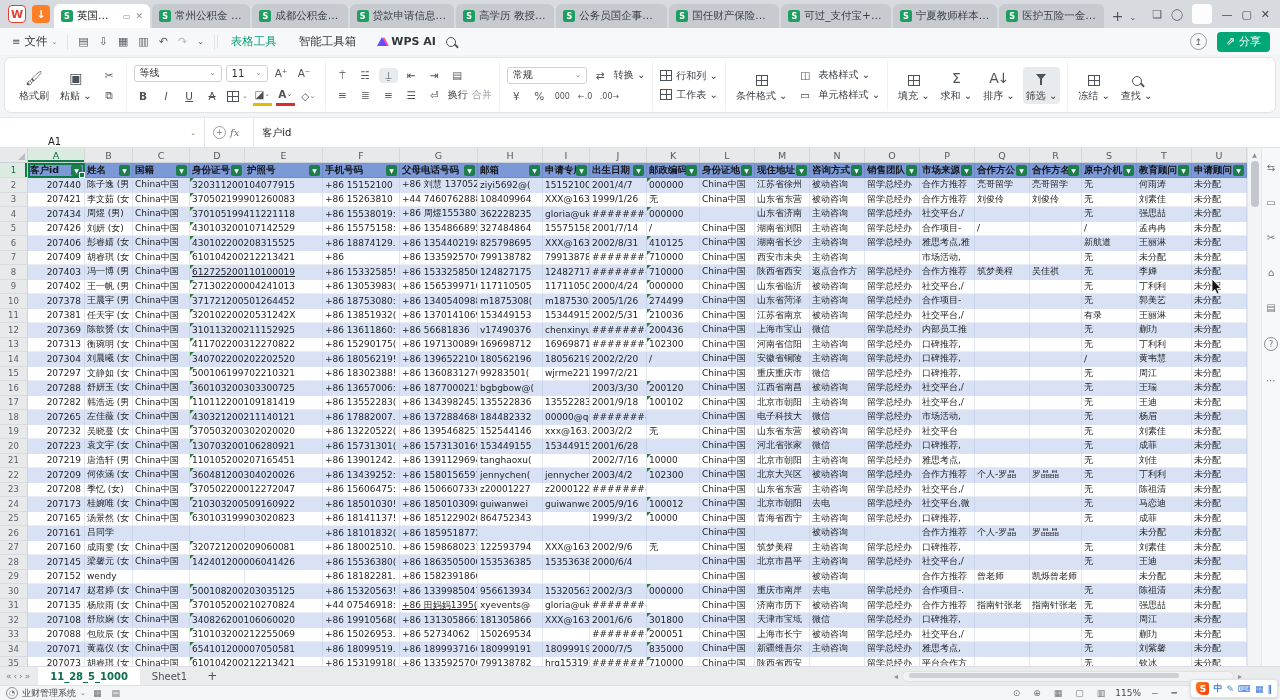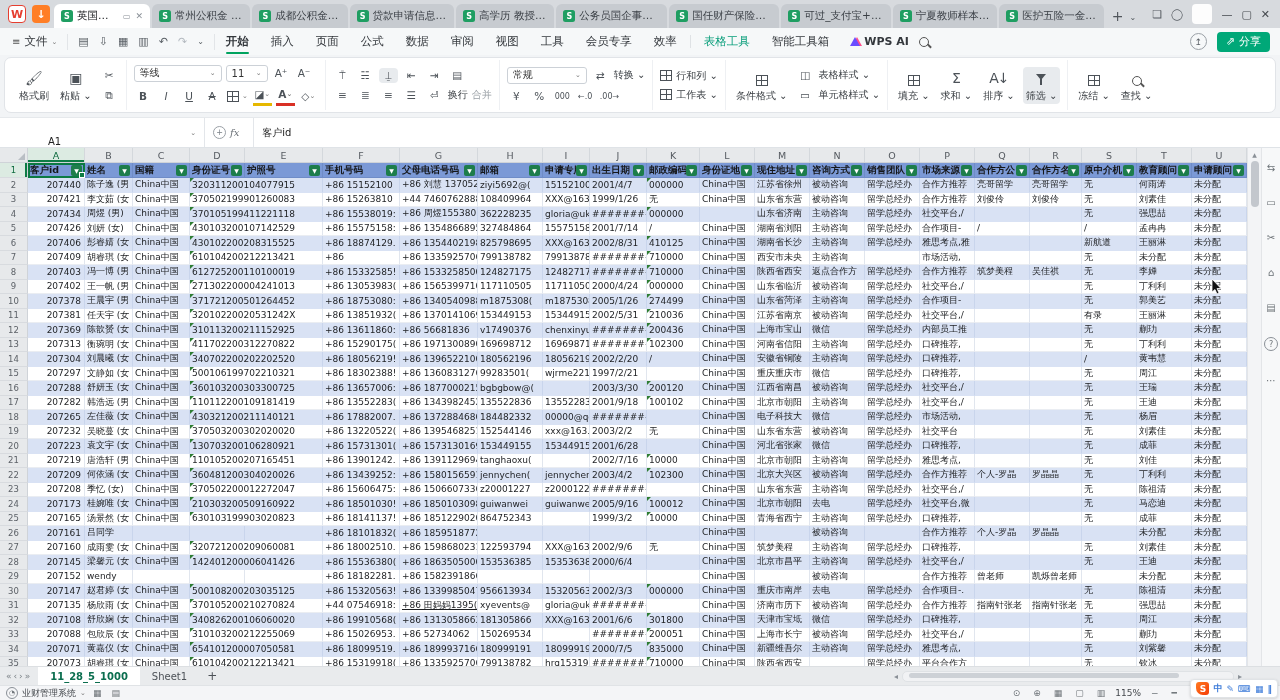--- a/index.html
+++ b/index.html
@@ -233,32 +233,20 @@
     </div>
     <div class="qbar">
       <span class="qic">▤</span>
       <span class="qic">⇩</span>
       <span class="qic">▦</span>
       <span class="qic">▥</span>
       <span class="qic">↶</span>
       <span class="qic dim">↷</span>
       <span class="qic" style="font-size:8px;">⌄</span>
     </div>
-    <div class="menus">
-        <div class="menu active">开始</div>
-        <div class="menu">插入</div>
-        <div class="menu">页面</div>
-        <div class="menu">公式</div>
-        <div class="menu">数据</div>
-        <div class="menu">审阅</div>
-        <div class="menu">视图</div>
-        <div class="menu">工具</div>
-        <div class="menu">会员专享</div>
-        <div class="menu">效率</div>
-      </div>
     <div class="mdiv"></div>
     <div class="menu ctx">表格工具</div>
     <div class="menu">智能工具箱</div>
     <div class="wpsai">
       <span class="ai-logo"></span>
       <span>WPS AI</span>
     </div>
     <span class="mag"></span>
     <div class="mb-right">
       <span class="upl">↥</span>
@@ -680,21 +668,21 @@
             <div class="cell" style="width: 52px; flex: 0 0 52px;"></div>
             <div class="cell" style="width: 55px; flex: 0 0 55px;">无</div>
             <div class="cell" style="width: 55px; flex: 0 0 55px;">未分配</div>
             <div class="cell" style="width: 55px; flex: 0 0 55px;">未分配</div>
           </div>
           <div class="grow band">
             <div class="rn">8</div>
             <div class="cell num" style="width: 57px; flex: 0 0 57px;">207403</div>
             <div class="cell" style="width: 48px; flex: 0 0 48px;">冯一博 (男</div>
             <div class="cell" style="width: 57px; flex: 0 0 57px;">China中国</div>
-            <div class="cell tri" style="width: 133px; flex: 0 0 133px;">612725200110100019</div>
+            <div class="cell tri" style="width: 133px; flex: 0 0 133px; text-decoration: underline;">612725200110100019</div>
             <div class="cell" style="width: 77px; flex: 0 0 77px;">+86 15332585!</div>
             <div class="cell" style="width: 78px; flex: 0 0 78px;">+86 1533258500(</div>
             <div class="cell" style="width: 65px; flex: 0 0 65px;">124827175</div>
             <div class="cell" style="width: 47px; flex: 0 0 47px;">124827175</div>
             <div class="cell" style="width: 57px; flex: 0 0 57px;">#########</div>
             <div class="cell tri" style="width: 53px; flex: 0 0 53px;">710000</div>
             <div class="cell" style="width: 55px; flex: 0 0 55px;">China中国</div>
             <div class="cell" style="width: 55px; flex: 0 0 55px;">陕西省西安</div>
             <div class="cell" style="width: 55px; flex: 0 0 55px;">返点合作方</div>
             <div class="cell" style="width: 55px; flex: 0 0 55px;">留学总经办</div>

